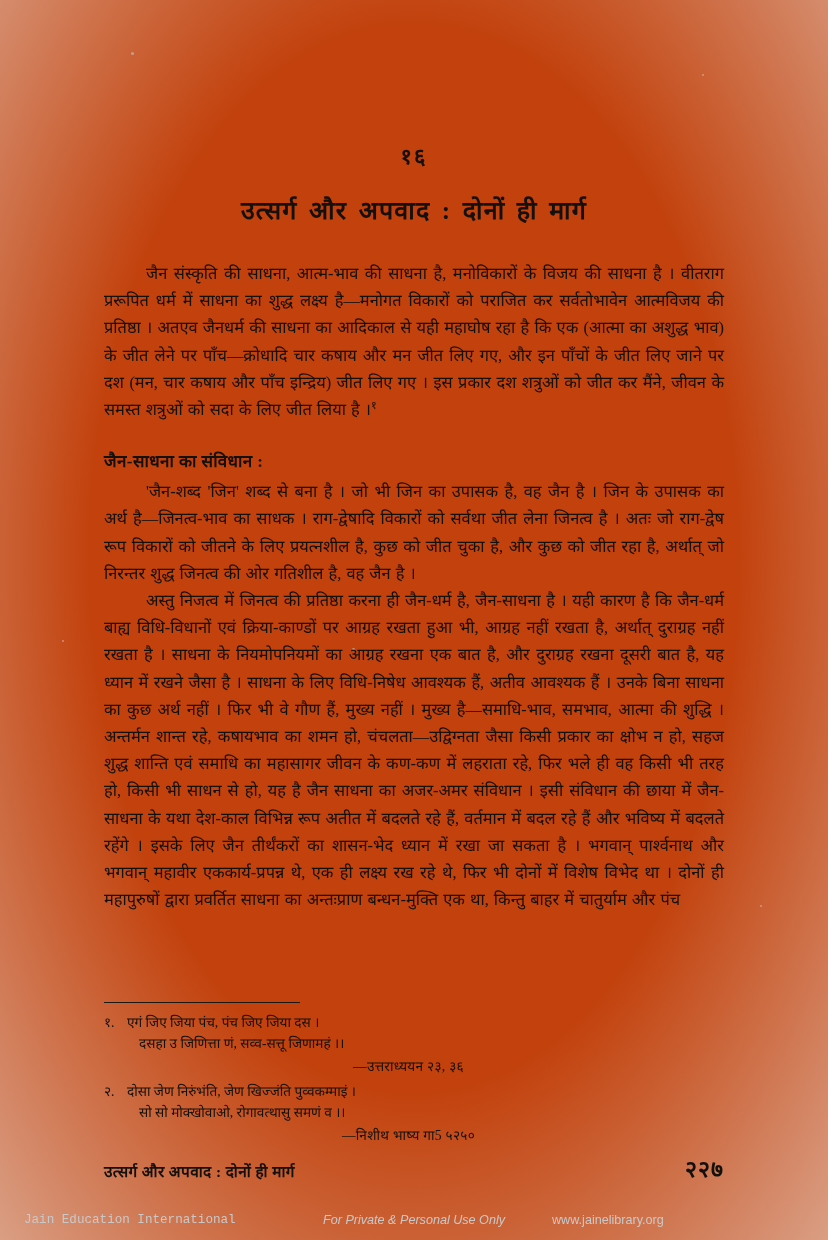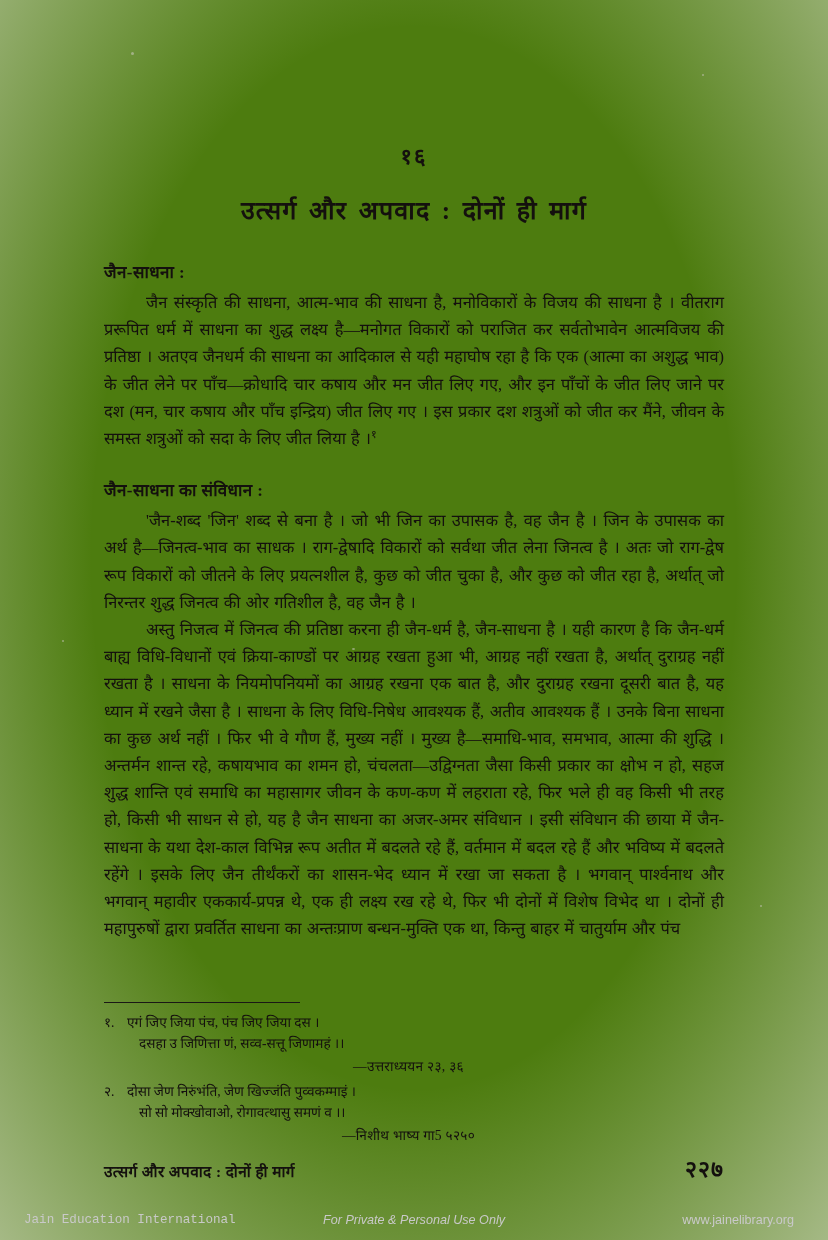--- a/index.html
+++ b/index.html
@@ -13,21 +13,21 @@
     position: relative;
     font-family: "Liberation Serif", "DejaVu Serif", serif;
     color: #14100e;
     overflow: hidden;
   }
 
   
   .page {
     position: absolute;
     inset: 0;
-    background: #4d7c0f;
+    background: #c2410c;
   }
   .page-scan-tint {
     position: absolute;
     inset: 0;
     background:
       radial-gradient(ellipse at 50% 45%, rgba(255,255,255,0) 55%, rgba(237,235,230,0.55) 100%);
     pointer-events: none;
   }
   .speck {
     position: absolute;
@@ -166,41 +166,40 @@
     height: 40px;
     display: grid;
     grid-template-columns: 1fr 1fr 1fr;
     align-items: center;
     font-family: "Liberation Sans", sans-serif;
     font-size: 12.6px;
     color: #c9c9c9;
   }
   .watermark .wm-left   { padding-left: 24px;  text-align: left; font-family: Liberation Mono, monospace; }
   .watermark .wm-center { text-align: center; font-style: italic; }
-  .watermark .wm-right  { padding-right: 34px; text-align: right; }
+  .watermark .wm-right  { padding-right: 34px; }
 </style>
 </head>
 <body>
 
 <div class="page">
   <div class="page-scan-tint"></div>
 
   <span class="speck" style="left:131px;top:52px;width:3px;height:3px;"></span>
   <span class="speck" style="left:702px;top:74px;width:2px;height:2px;"></span>
   <span class="speck" style="left:62px;top:640px;width:2px;height:2px;"></span>
   <span class="speck" style="left:760px;top:905px;width:2px;height:2px;"></span>
   <span class="speck" style="left:352px;top:648px;width:3px;height:2px;"></span>
 
   <div class="content">
 
     <div class="chapter-number">१६</div>
 
     <h1 class="chapter-title">उत्सर्ग और अपवाद : दोनों ही मार्ग</h1>
 
-    <h2 class="section-heading">जैन-साधना :</h2>
 
     <p class="para indent"><span>जैन संस्कृति की साधना, आत्म-भाव की साधना है, मनोविकारों के विजय की साधना है । वीतराग प्ररूपित धर्म में साधना का शुद्ध लक्ष्य है—मनोगत विकारों को पराजित कर सर्वतोभावेन आत्मविजय की प्रतिष्ठा । अतएव जैनधर्म की साधना का आदिकाल से यही महाघोष रहा है कि एक (आत्मा का अशुद्ध भाव) के जीत लेने पर पाँच—क्रोधादि चार कषाय और मन जीत लिए गए, और इन पाँचों के जीत लिए जाने पर दश (मन, चार कषाय और पाँच इन्द्रिय) जीत लिए गए । इस प्रकार दश शत्रुओं को जीत कर मैंने, जीवन के समस्त शत्रुओं को सदा के लिए जीत लिया है ।</span><sup class="fn">१</sup></p>
 
     <h2 class="section-heading second">जैन-साधना का संविधान :</h2>
 
     <p class="para indent">'जैन-शब्द 'जिन' शब्द से बना है । जो भी जिन का उपासक है, वह जैन है । जिन के उपासक का अर्थ है—जिनत्व-भाव का साधक । राग-द्वेषादि विकारों को सर्वथा जीत लेना जिनत्व है । अतः जो राग-द्वेष रूप विकारों को जीतने के लिए प्रयत्नशील है, कुछ को जीत चुका है, और कुछ को जीत रहा है, अर्थात् जो निरन्तर शुद्ध जिनत्व की ओर गतिशील है, वह जैन है ।</p>
 
     <p class="para indent"><span>अस्तु निजत्व में जिनत्व की प्रतिष्ठा करना ही जैन-धर्म है, जैन-साधना है । यही कारण है कि जैन-धर्म बाह्य विधि-विधानों एवं क्रिया-काण्डों पर आग्रह रखता हुआ भी, आग्रह नहीं रखता है, अर्थात् दुराग्रह नहीं रखता है । साधना के नियमोपनियमों का आग्रह रखना एक बात है, और दुराग्रह रखना दूसरी बात है, यह ध्यान में रखने जैसा है । साधना के लिए विधि-निषेध आवश्यक हैं, अतीव आवश्यक हैं । उनके बिना साधना का कुछ अर्थ नहीं । फिर भी वे गौण हैं, मुख्य नहीं । मुख्य है—समाधि-भाव, समभाव, आत्मा की शुद्धि । अन्तर्मन शान्त रहे, कषायभाव का शमन हो, चंचलता—उद्विग्नता जैसा किसी प्रकार का क्षोभ न हो, सहज शुद्ध शान्ति एवं समाधि का महासागर जीवन के कण-कण में लहराता रहे, फिर भले ही वह किसी भी तरह हो, किसी भी साधन से हो, यह है जैन साधना का अजर-अमर संविधान । इसी संविधान की छाया में जैन-साधना के यथा देश-काल विभिन्न रूप अतीत में बदलते रहे हैं, वर्तमान में बदल रहे हैं और भविष्य में बदलते रहेंगे । इसके लिए जैन तीर्थंकरों का शासन-भेद ध्यान में रखा जा सकता है । भगवान् पार्श्वनाथ और भगवान् महावीर एककार्य-प्रपन्न थे, एक ही लक्ष्य रख रहे थे, फिर भी दोनों में विशेष विभेद था । दोनों ही महापुरुषों द्वारा प्रवर्तित साधना का अन्तःप्राण बन्धन-मुक्ति एक था, किन्तु बाहर में चातुर्याम और पंच</span></p>
 
   </div>

